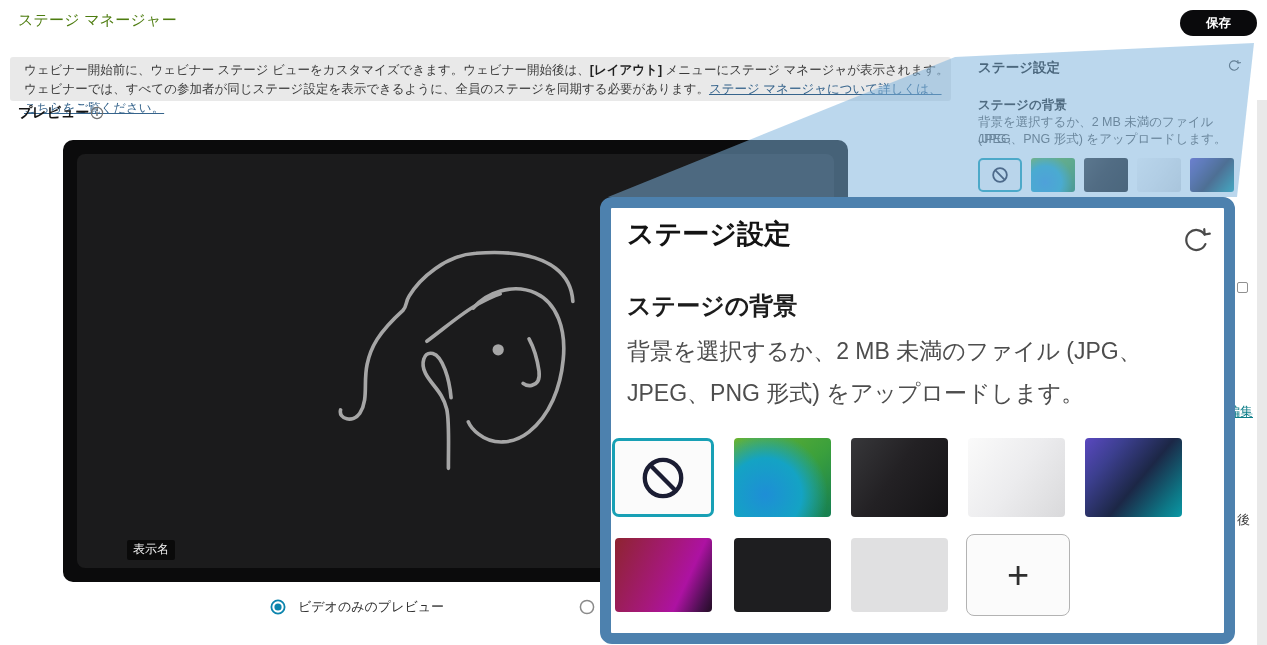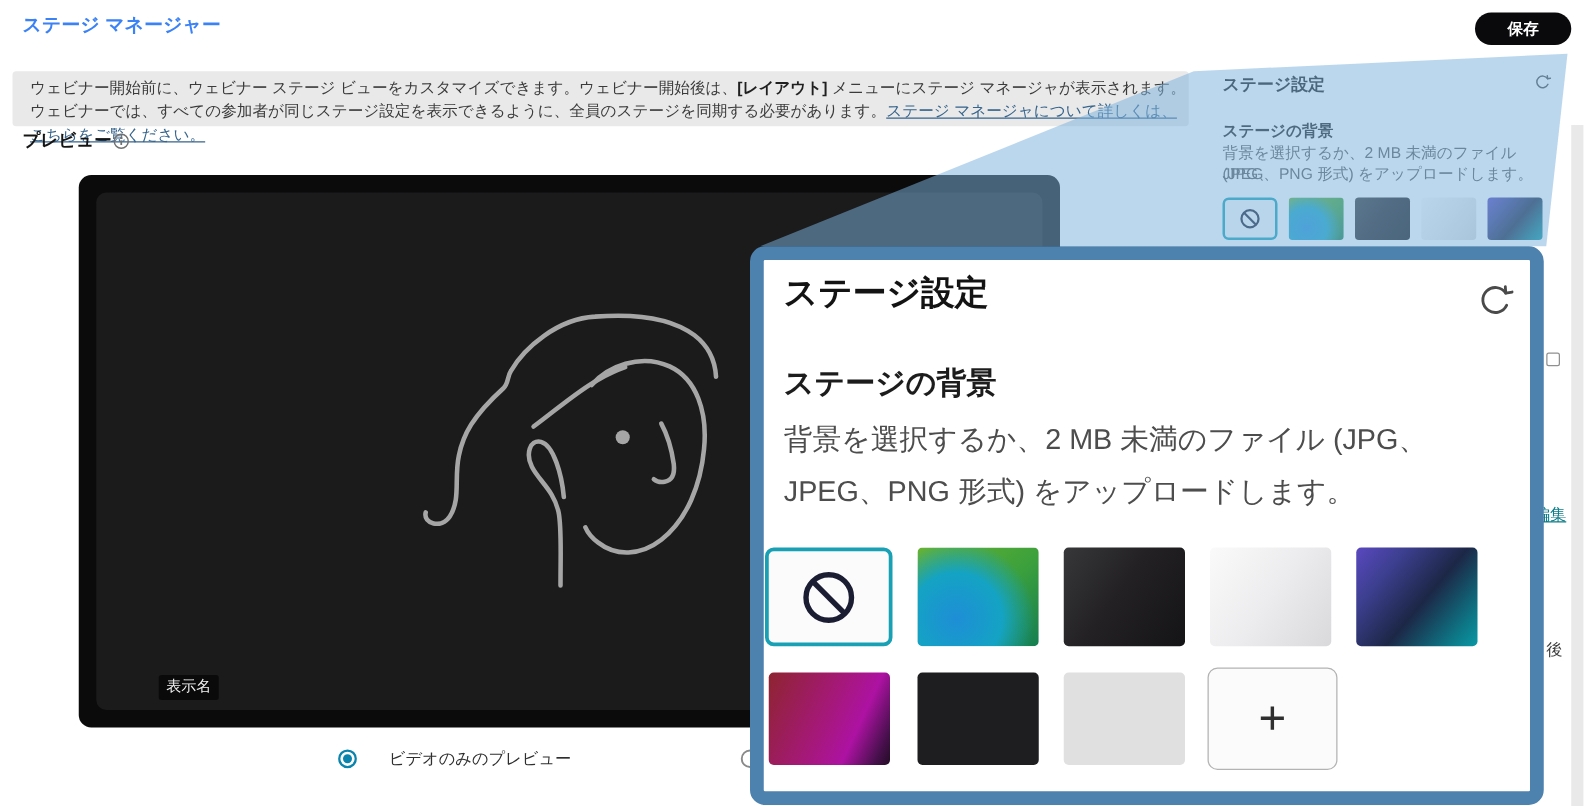--- a/index.html
+++ b/index.html
@@ -1,21 +1,21 @@
 <!DOCTYPE html>
 <html><head>
 <meta charset="utf-8">
 <style>
   html,body{margin:0;padding:0;background:#fff;}
   .screen{position:relative;width:1267px;height:645px;overflow:hidden;background:#fff;
           font-family:"Liberation Sans","DejaVu Sans",sans-serif;-webkit-font-smoothing:antialiased;}
   .abs{position:absolute;}
 
   
-  .hdr-title{left:18px;top:11px;font-size:15px;font-weight:700;color:#3b82f6;letter-spacing:.2px;}
+  .hdr-title{left:18px;top:11px;font-size:15px;font-weight:400;color:#4d7c0f;letter-spacing:.2px;}
   .save-btn{left:1180px;top:10px;width:77px;height:26px;background:#0a0a0c;border:none;border-radius:13.5px;
             color:#fff;font-size:12.5px;font-weight:700;display:flex;align-items:center;justify-content:center;cursor:pointer;
             font-family:Liberation Serif, serif;}
 
   
   .banner{left:10px;top:57px;width:941px;height:44px;background:#e9e9e9;border-radius:3px;
           padding:4px 0 0 14px;box-sizing:border-box;font-size:12.5px;line-height:19px;color:#3b3b3b;}
   .banner b{color:#1f1f1f;}
   .banner-link{color:#36648c;text-decoration:underline;cursor:pointer;}
 
@@ -23,21 +23,21 @@
   .pv-label-row{left:18px;top:104px;display:flex;align-items:center;gap:1px;}
   .pv-label{font-size:14px;font-weight:700;color:#141414;}
   .pv-frame{left:63px;top:140px;width:785px;height:442px;background:#0b0b0c;border-radius:10px;}
   .pv-inner{left:77px;top:154px;width:757px;height:414px;background:#1b1b1c;border-radius:8px;}
   .face-svg{left:320px;top:240px;width:290px;height:300px;}
   .name-badge{left:95px;top:540px;background:rgba(0,0,0,0.62);color:#f2f2f2;font-size:12px;
               padding:1px 6px 2px 6px;border-radius:2px;margin-left:32px;}
 
   
   .radio-row{left:270px;top:598px;display:flex;align-items:center;gap:10px;}
-  .radio-item{display:flex;align-items:center;gap:25px;cursor:pointer;font-family:Liberation Serif, serif;}
+  .radio-item{display:flex;align-items:center;gap:12px;cursor:pointer;font-family:Liberation Serif, serif;}
   .radio-label{font-size:13px;color:#2e2e2e;white-space:nowrap;}
   .radio-gap{width:115px;}
 
   
   .panel{left:955px;top:43px;width:301px;height:602px;background:#fff;}
   .panel-title{left:23px;top:16px;font-size:13.5px;font-weight:700;color:#161616;}
   .refresh-sm{left:272px;top:16px;width:14px;height:14px;cursor:pointer;}
   .panel-heading{left:23px;top:54px;font-size:12.5px;font-weight:700;color:#1c1c1c;}
   .panel-desc1{left:23px;top:71px;font-size:12.5px;color:#585858;}
   .panel-desc2{left:23px;top:88px;font-size:12.5px;color:#585858;}

